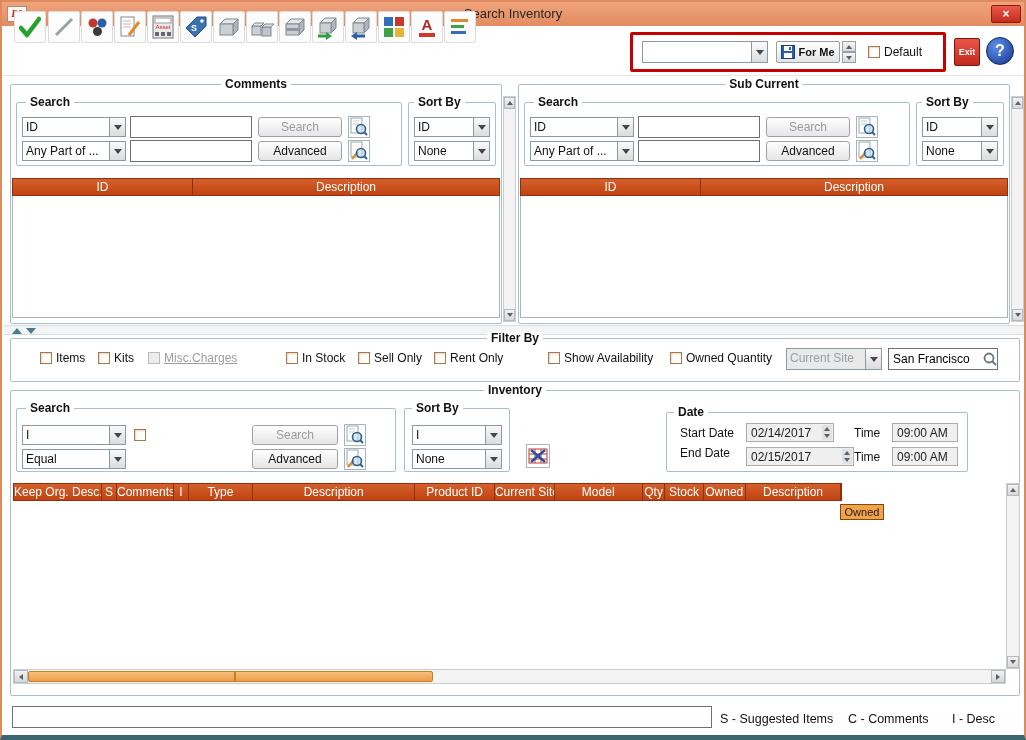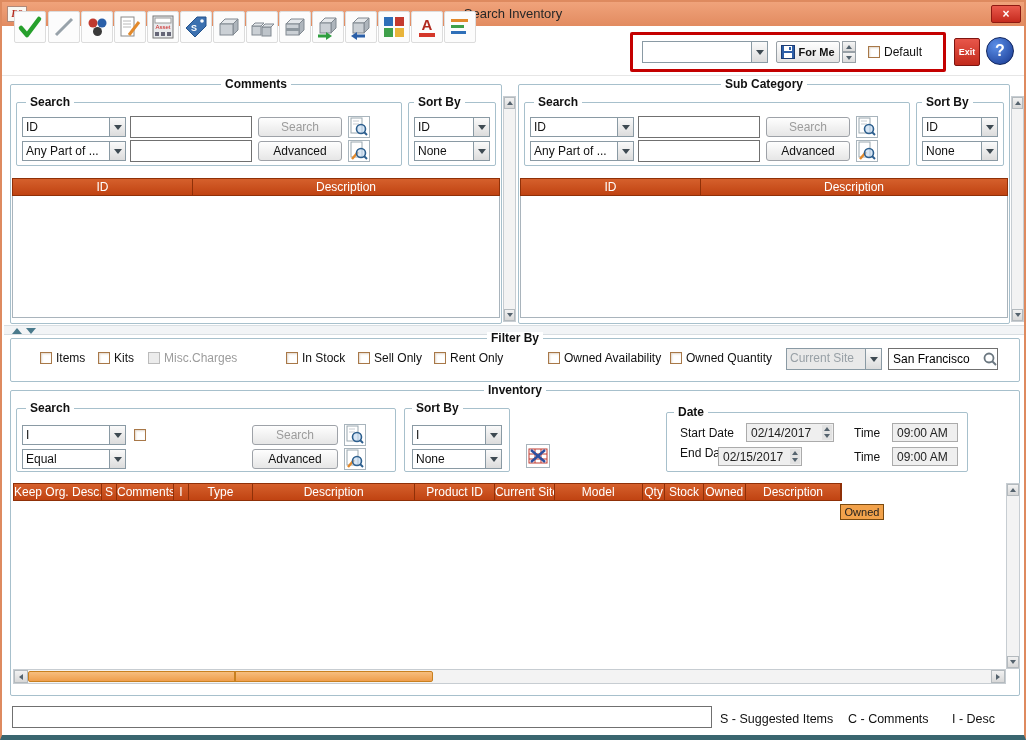--- a/index.html
+++ b/index.html
@@ -88,21 +88,21 @@
         text-align:center; line-height:16px; border-right:1px solid #8F3008;
         overflow:hidden; white-space:nowrap; }
   .th:last-child { border-right:none; }
   .tbody { position:absolute; background:#FFF; border:1px solid #A9B4BC; border-top:none; }
 
   
   .cb { position:absolute; width:12px; height:12px; background:#FFF; border:1px solid #A87848;
         box-shadow:inset 1px 1px 2px rgba(140,90,40,.25); cursor:pointer; }
   .cb.disabled { border-color:#BBB; background:#ECECEC; box-shadow:none; }
   .cblabel { position:absolute; font-size:12px; line-height:14px; white-space:nowrap; }
-  .cblabel.disabled { color:#9C9C9C; }
+  .cblabel.disabled { color:#9C9C9C;text-decoration:underline; }
 
   
   .dfield { position:absolute; height:19px; background:#EFEFEF; border:1px solid #ABABAB;
             font-size:12px; padding:2px 12px 2px 4px; color:#222; white-space:nowrap; }
   .dspin { position:absolute; right:1px; top:1px; width:10px; height:15px;
            display:flex; flex-direction:column; justify-content:space-between;
            align-items:center; padding:2px 0; background:#E2E2E2; }
   .flabel { position:absolute; font-size:12px; line-height:14px; white-space:nowrap; }
 
   
@@ -364,21 +364,21 @@
   <div class="scroll" style="left:501px;top:94px;width:13px;height:226px">
     <span class="sbtn" style="left:0;top:0;width:11px;height:12px">
         <span class="tri-u-s"></span>
       </span>
     <span class="sbtn" style="left:0;bottom:0;width:11px;height:12px">
         <span class="tri-d-s"></span>
       </span>
   </div>
 
   <div class="gbox" style="left:516px;top:82px;width:492px;height:240px"></div>
-  <span class="glabel center" style="left:762px;top:76px">Sub Category</span>
+  <span class="glabel center" style="left:762px;top:76px">Sub Current</span>
 
   <div class="gbox" style="left:522px;top:100px;width:386px;height:64px"></div>
   <span class="glabel" style="left:532px;top:94px">Search</span>
   <div class="combo" style="left:528px;top:115px;width:104px">
     <span class="val">ID</span>
     <span class="arrow">
         <span class="tri-d"></span>
       </span>
   </div>
   <input class="input" style="left: 636px; top: 114px; width: 122px;" value="">
@@ -457,21 +457,21 @@
   <span class="cblabel" style="left:112px;top:349px">Kits</span>
   <span class="cb disabled" style="left:146px;top:350px"></span>
   <span class="cblabel disabled" style="left:162px;top:349px">Misc.Charges</span>
   <span class="cb" style="left:284px;top:350px"></span>
   <span class="cblabel" style="left:300px;top:349px">In Stock</span>
   <span class="cb" style="left:356px;top:350px"></span>
   <span class="cblabel" style="left:372px;top:349px">Sell Only</span>
   <span class="cb" style="left:432px;top:350px"></span>
   <span class="cblabel" style="left:448px;top:349px">Rent Only</span>
   <span class="cb" style="left:546px;top:350px"></span>
-  <span class="cblabel" style="left:562px;top:349px">Owned Availability</span>
+  <span class="cblabel" style="left:562px;top:349px">Show Availability</span>
   <span class="cb" style="left:668px;top:350px"></span>
   <span class="cblabel" style="left:684px;top:349px">Owned Quantity</span>
 
   <div class="combo disabled" style="left:784px;top:346px;width:96px;height:22px">
     <span class="val">Current Site</span>
     <span class="arrow">
         <span class="tri-d"></span>
       </span>
   </div>
   <input class="input" style="left: 886px; top: 346px; width: 110px; padding-right: 18px;" value="San Francisco">
@@ -560,21 +560,21 @@
     <span class="dspin">
         <span class="tri-u-s"></span>
         <span class="tri-d-s"></span>
       </span>
   </div>
   <span class="flabel" style="left:852px;top:424px">Time</span>
   <div class="dfield" style="left:890px;top:421px;width:66px;padding-right:4px">
     <span>09:00 AM</span>
   </div>
   <span class="flabel" style="left:678px;top:444px">End Date</span>
-  <div class="dfield" style="left:716px;top:445px;width:84px">
+  <div class="dfield" style="left:744px;top:445px;width:108px">
     <span>02/15/2017</span>
     <span class="dspin">
         <span class="tri-u-s"></span>
         <span class="tri-d-s"></span>
       </span>
   </div>
   <span class="flabel" style="left:852px;top:448px">Time</span>
   <div class="dfield" style="left:890px;top:445px;width:66px;padding-right:4px">
     <span>09:00 AM</span>
   </div>

